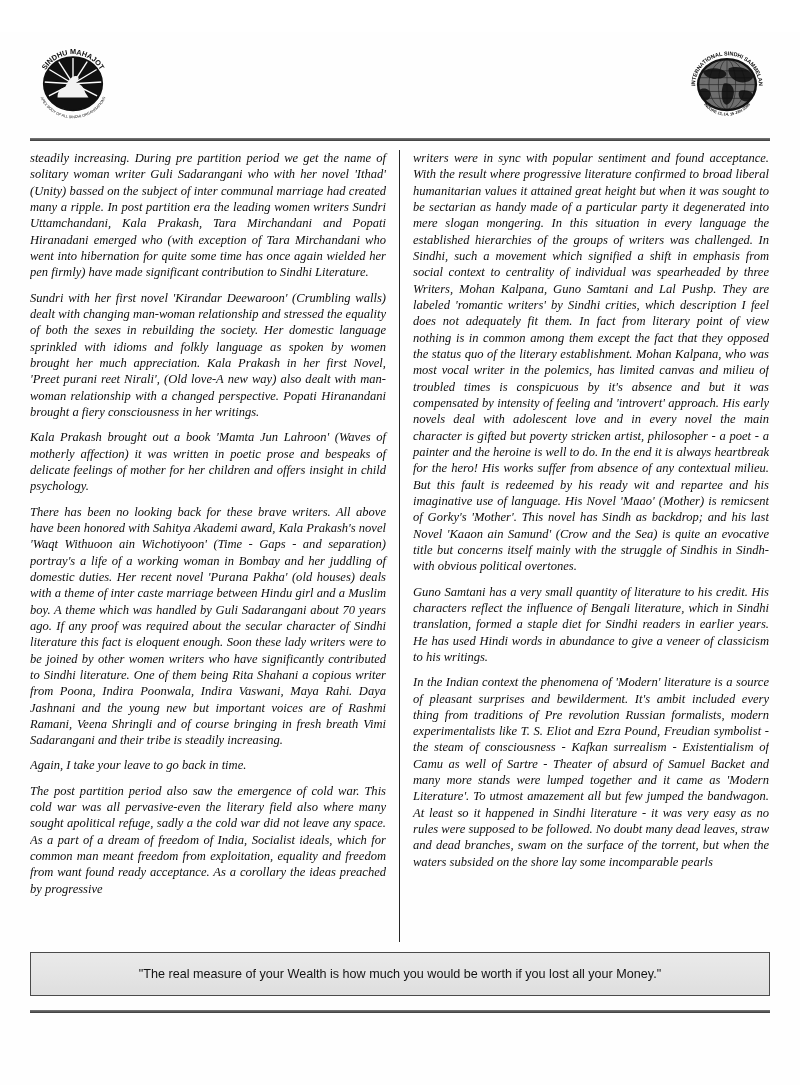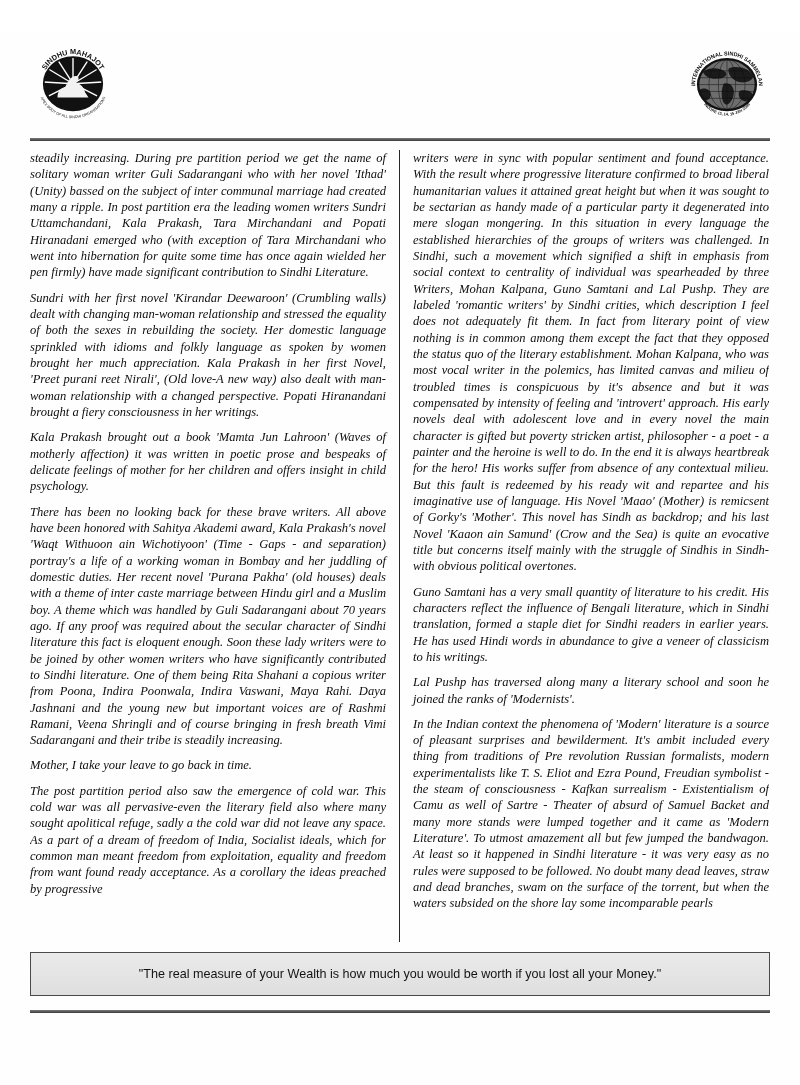--- a/index.html
+++ b/index.html
@@ -217,30 +217,29 @@
 
   <div class="rule-top"></div>
 
   <div class="columns">
 
     <div class="col left">
       <p>steadily increasing. During pre partition period we get the name of solitary woman writer Guli Sadarangani who with her novel 'Ithad' (Unity) bassed on the subject of inter communal marriage had created many a ripple. In post partition era the leading women writers Sundri Uttamchandani, Kala Prakash, Tara Mirchandani and Popati Hiranadani emerged who (with exception of Tara Mirchandani who went into hibernation for quite some time has once again wielded her pen firmly) have made significant contribution to Sindhi Literature.</p>
       <p>Sundri with her first novel 'Kirandar Deewaroon' (Crumbling walls) dealt with changing man-woman relationship and stressed the equality of both the sexes in rebuilding the society. Her domestic language sprinkled with idioms and folkly language as spoken by women brought her much appreciation. Kala Prakash in her first Novel, 'Preet purani reet Nirali', (Old love-A new way) also dealt with man-woman relationship with a changed perspective. Popati Hiranandani brought a fiery consciousness in her writings.</p>
       <p>Kala Prakash brought out a book 'Mamta Jun Lahroon' (Waves of motherly affection) it was written in poetic prose and bespeaks of delicate feelings of mother for her children and offers insight in child psychology.</p>
       <p>There has been no looking back for these brave writers. All above have been honored with Sahitya Akademi award, Kala Prakash's novel 'Waqt Withuoon ain Wichotiyoon' (Time - Gaps - and separation)  portray's a life of a working woman in Bombay and her juddling of domestic duties. Her recent novel 'Purana Pakha' (old houses) deals with a theme of inter caste marriage between Hindu girl and a Muslim boy. A theme which was handled by Guli Sadarangani about 70 years ago. If any proof was required about the secular character of Sindhi literature this fact is eloquent enough. Soon these lady writers were to be joined by other women writers who have significantly contributed to Sindhi literature. One of them being Rita Shahani a copious writer from Poona, Indira Poonwala, Indira Vaswani, Maya Rahi. Daya Jashnani and the young new but important voices are of Rashmi Ramani, Veena Shringli and of course bringing in fresh breath Vimi Sadarangani and their tribe is steadily increasing.</p>
-      <p>Mother, I take your leave to go back in time.</p>
+      <p>Again, I take your leave to go back in time.</p>
       <p>The post partition period also saw the emergence of cold war. This cold war was all pervasive-even the literary field also where many sought apolitical refuge, sadly a the cold war did not leave any space. As a part of a dream of freedom of India, Socialist ideals, which for common man meant freedom from exploitation, equality and freedom from want found ready acceptance. As a corollary the ideas preached by progressive</p>
     </div>
 
     <div class="col-divider"></div>
 
     <div class="col right">
       <p>writers were in sync with popular sentiment and found acceptance. With the result where progressive literature confirmed to broad liberal humanitarian values it attained great height but when it was sought to be sectarian as handy made of a particular party it degenerated into mere slogan mongering. In this situation in every language the established hierarchies of the groups of writers was challenged. In Sindhi, such a movement which signified a shift in emphasis from social context to centrality of individual was spearheaded by three Writers, Mohan Kalpana, Guno Samtani and Lal Pushp. They are labeled 'romantic writers' by Sindhi crities, which description I feel does not adequately fit them. In fact from literary point of view nothing is in common among them except the fact that they opposed the status quo of the literary establishment. Mohan Kalpana, who was most vocal writer in the polemics, has limited canvas and milieu of troubled times is conspicuous by it's absence and but it was compensated by intensity of feeling and 'introvert' approach. His early novels deal with adolescent love and in every novel the main character is gifted but poverty stricken artist, philosopher - a poet - a painter and the heroine is well to do. In the end it is always heartbreak for the hero! His works suffer from absence of any contextual milieu. But this fault is redeemed by his ready wit and repartee and his imaginative use of language. His Novel 'Maao' (Mother) is remicsent of Gorky's 'Mother'. This novel has Sindh as backdrop; and his last Novel 'Kaaon ain Samund' (Crow and the Sea) is quite an evocative title but concerns itself mainly with the struggle of Sindhis in Sindh-with obvious political overtones.</p>
       <p>Guno Samtani has a very small quantity of literature to his credit. His characters reflect the influence of Bengali literature, which in Sindhi translation, formed a staple diet for Sindhi readers in earlier years. He has used Hindi words in abundance to give a veneer of classicism to his writings.</p>
-      <p>Lal Pushp has traversed along many a literary school and soon he joined the ranks of 'Modernists'.</p>
       <p>In the Indian context the phenomena of 'Modern' literature is a source of pleasant surprises and bewilderment. It's ambit included every thing from traditions of Pre revolution Russian formalists, modern experimentalists like T. S. Eliot and Ezra Pound, Freudian symbolist - the steam of consciousness - Kafkan surrealism - Existentialism of Camu as well of Sartre - Theater of absurd of Samuel Backet and many more stands were lumped together and it came as 'Modern Literature'. To utmost amazement all but few jumped the bandwagon. At least so it happened in Sindhi literature - it was very easy as no rules were supposed to be followed. No doubt many dead leaves, straw and dead branches, swam on the surface of the torrent, but when the waters subsided on the shore lay some incomparable pearls</p>
     </div>
   </div>
 
   <div class="quote-box">
     <span>"The real measure of your Wealth is how much you would be worth if you lost all your Money."</span>
   </div>
 
   <div class="rule-bottom"></div>
 

